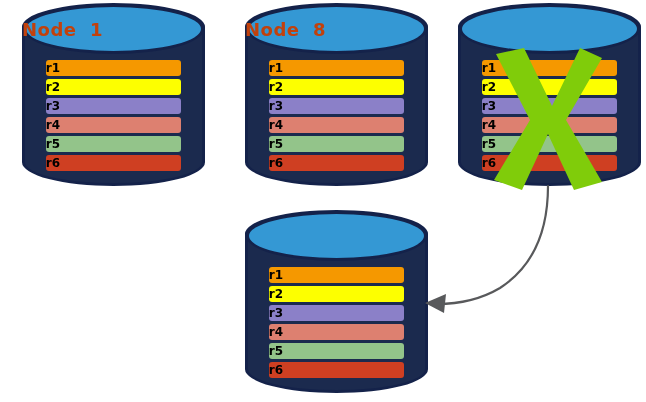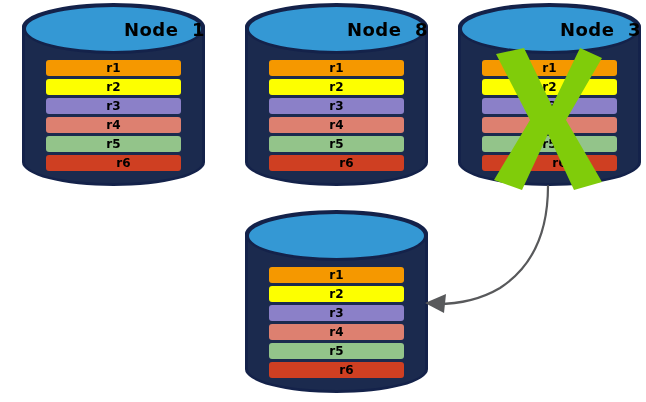--- a/index.html
+++ b/index.html
@@ -41,22 +41,22 @@
     background: #3498d4;
     border: 3px solid #14224a;
     border-radius: 50%;
     box-sizing: border-box;
   }
   .node-label {
     position: absolute;
     top: 16px;
     left: 0;
     width: 100%;
-    text-align: right;
-    color: #000000;
+    text-align: left;
+    color: #c2410c;
     font-weight: bold;
     font-size: 18px;
     letter-spacing: 0.5px;
     white-space: pre;
     z-index: 3;
   }
   .rows {
     position: absolute;
     left: 13%;
     width: 74%;
@@ -64,24 +64,24 @@
     z-index: 2;
   }
   .row {
     height: 16px;
     margin-bottom: 3px;
     border-radius: 3px;
     color: #000000;
     font-weight: bold;
     font-size: 12px;
     line-height: 16px;
-    text-align: center;
+    text-align: left;
     box-sizing: border-box;
   }
-  .row:last-child { margin-bottom: 0; padding-left: 20px; }
+  .row:last-child { margin-bottom: 0; }
 
   
   .x-overlay {
     position: absolute;
     z-index: 6;
     pointer-events: none;
   }
 
   
   .arrow-layer {
@@ -121,21 +121,20 @@
       <div class="row" style="background:#8b80c8">r3</div>
       <div class="row" style="background:#dd8070">r4</div>
       <div class="row" style="background:#93c48a">r5</div>
       <div class="row" style="background:#cf3f22">r6</div>
     </div>
   </div>
 
   <div class="node" style="left:458px; top:3px; width:183px; height:183px;">
     <div class="cyl-body"></div>
     <div class="cyl-top"></div>
-    <div class="node-label">Node  3</div>
     <div class="rows">
       <div class="row" style="background:#f59800">r1</div>
       <div class="row" style="background:#fdff00">r2</div>
       <div class="row" style="background:#8b80c8">r3</div>
       <div class="row" style="background:#dd8070">r4</div>
       <div class="row" style="background:#93c48a">r5</div>
       <div class="row" style="background:#cf3f22">r6</div>
     </div>
   </div>
 

